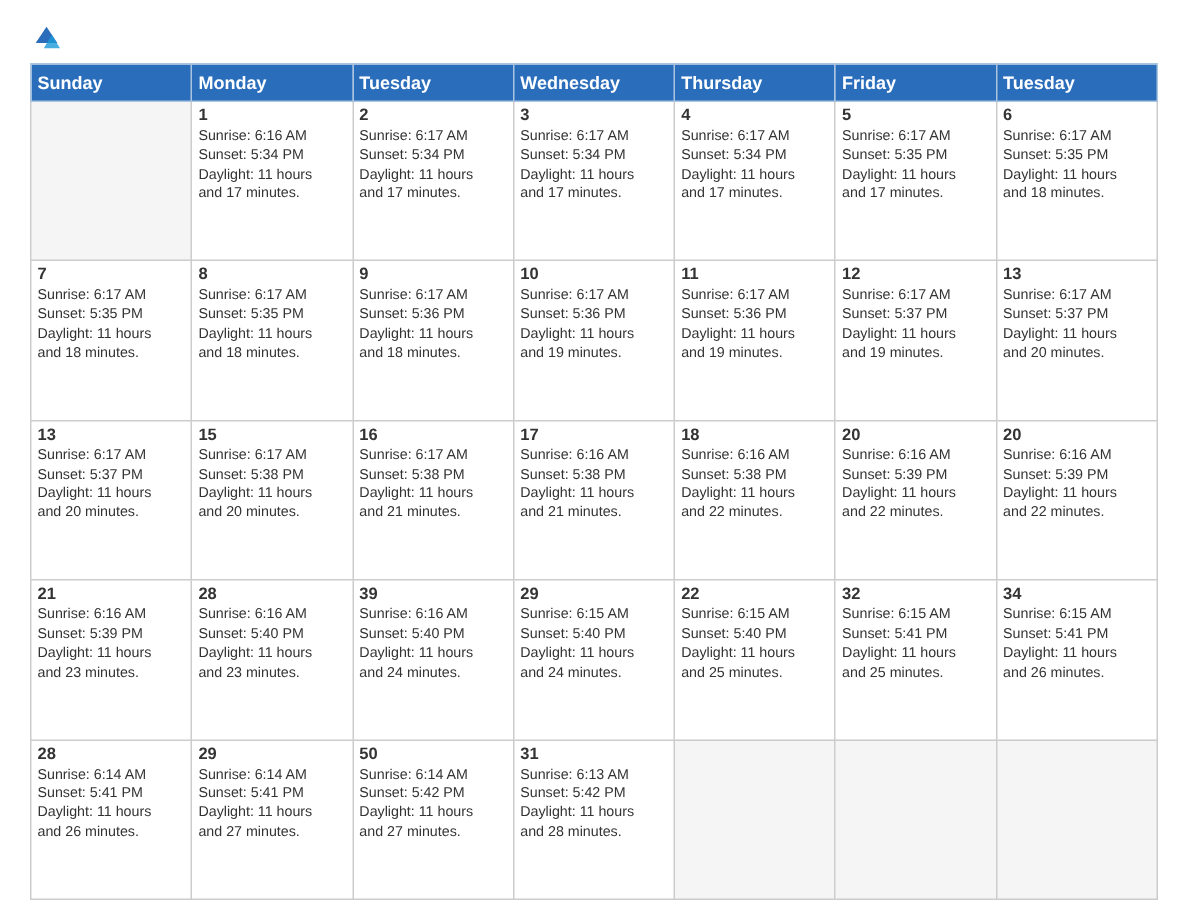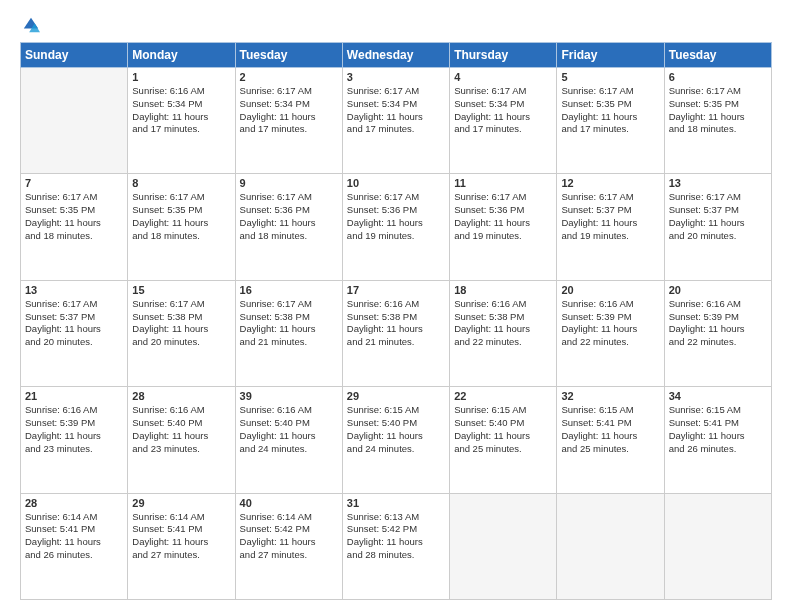--- a/index.html
+++ b/index.html
@@ -340,21 +340,21 @@
             <span class="cell-line">and 26 minutes.</span>
           </td>
           <td>
             <span class="day-num">29</span>
             <span class="cell-line">Sunrise: 6:14 AM</span>
             <span class="cell-line">Sunset: 5:41 PM</span>
             <span class="cell-line">Daylight: 11 hours</span>
             <span class="cell-line">and 27 minutes.</span>
           </td>
           <td>
-            <span class="day-num">40</span>
+            <span class="day-num">50</span>
             <span class="cell-line">Sunrise: 6:14 AM</span>
             <span class="cell-line">Sunset: 5:42 PM</span>
             <span class="cell-line">Daylight: 11 hours</span>
             <span class="cell-line">and 27 minutes.</span>
           </td>
           <td>
             <span class="day-num">31</span>
             <span class="cell-line">Sunrise: 6:13 AM</span>
             <span class="cell-line">Sunset: 5:42 PM</span>
             <span class="cell-line">Daylight: 11 hours</span>

